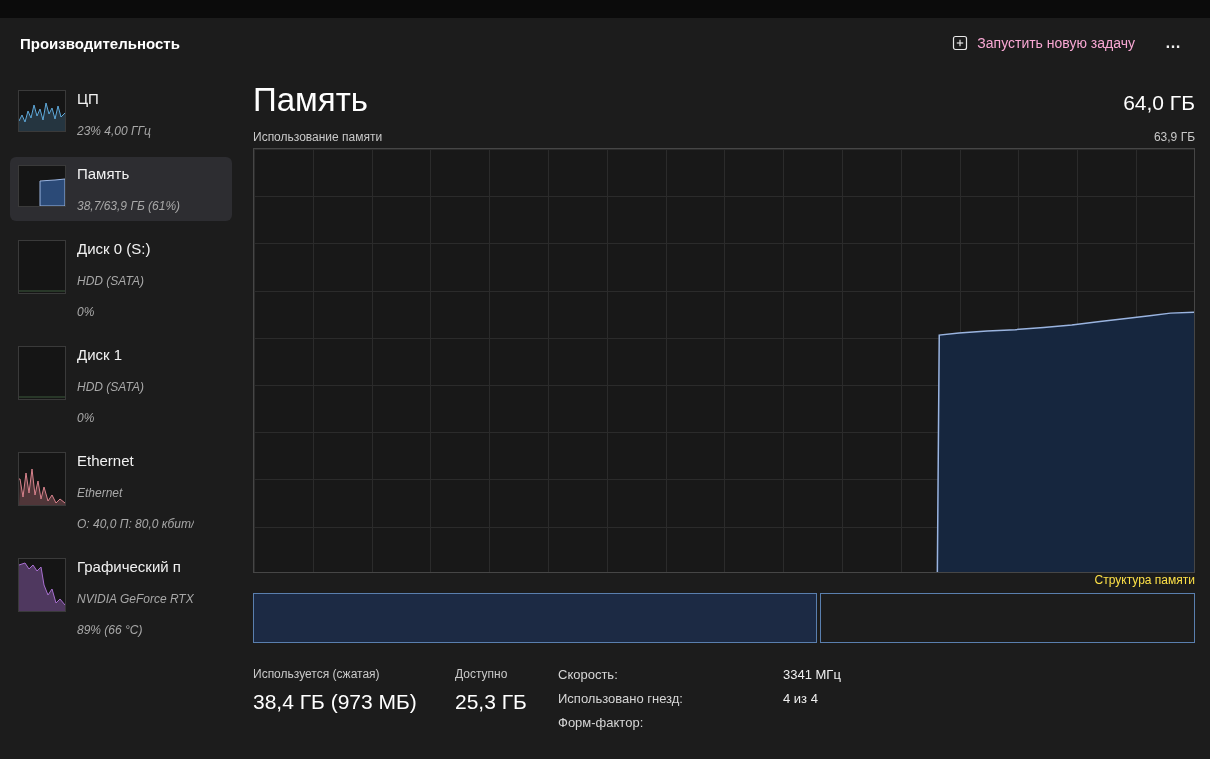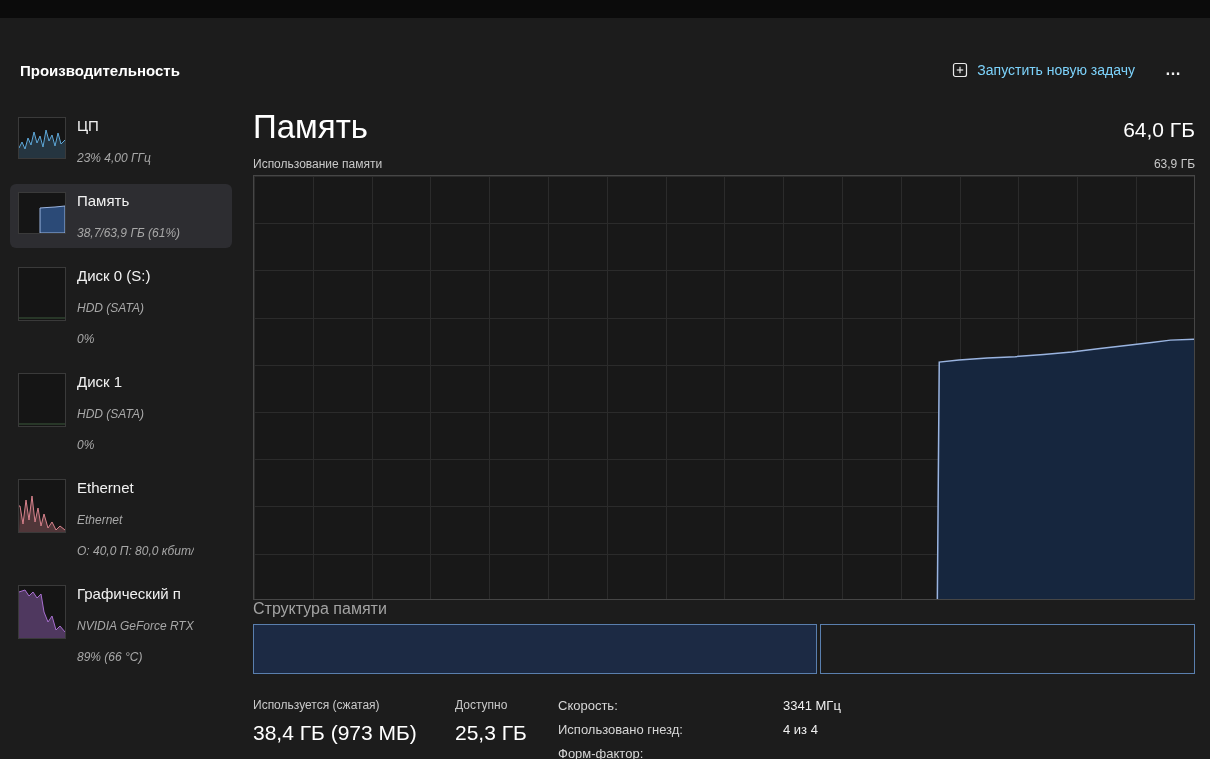--- a/index.html
+++ b/index.html
@@ -8,27 +8,26 @@
     margin: 0; overflow: hidden;
     background: #1c1c1c;
     font-family: "Liberation Sans", sans-serif;
     color: #e8e8e8;
     -webkit-font-smoothing: antialiased;
   }
   .titlebar { height: 18px; background: #0b0b0b; }
   .header {
     height: 50px; display: flex; align-items: center;
     padding: 0 18px 0 20px;
-    margin-top: 27px;
   }
   .header-title { font-size: 15px; font-weight: 700; color: #ffffff; }
   .header-spacer { flex: 1; }
   .run-task-btn {
     display: flex; align-items: center; gap: 9px;
-    background: transparent; border: none; color: #7dd3fc;
+    background: transparent; border: none; color: #f9a8d4;
     font-size: 14px; font-family: inherit; padding: 7px 10px; border-radius: 4px;
     cursor: default;
   }
   .run-task-btn svg { display: block; }
   .more-btn {
     background: transparent; border: none; color: #f0f0f0;
     font-size: 16px; font-weight: 700; letter-spacing: 1px;
     padding: 4px 10px; margin-left: 10px; border-radius: 4px; font-family: inherit;
   }
   .layout { display: flex; height: 691px; }
@@ -62,21 +61,21 @@
     border: 1px solid #464646;
     background-color: #181818;
     background-image:
       repeating-linear-gradient(to right, #2b2b2b 0 1px, transparent 1px 58.8px),
       repeating-linear-gradient(to bottom, #2b2b2b 0 1px, transparent 1px 47.2px);
   }
   .usage-chart svg { position: absolute; inset: 0; width: 100%; height: 100%; }
   .usage-fill { fill: var(--mem-fill); stroke: none; }
   .usage-line { fill: none; stroke: var(--mem-stroke); stroke-width: 1.5; }
   .axis-row { display: flex; justify-content: space-between; font-size: 12px; color: #c9c9c9; margin: 4px 0 12px; }
-  .comp-label { font-size: 16px; color: #a3a3a3; margin-bottom: 6px; }
+  .comp-label { font-size: 12px; color: #fde047; margin-bottom: 6px; text-align: right; }
   .comp-bar { display: flex; gap: 3px; height: 50px; }
   .comp-seg { border: 1px solid var(--comp-border); height: 100%; }
   .comp-seg.filled { background: var(--comp-fill); }
 
   .stats-row { display: flex; margin-top: 24px; align-items: flex-start; }
   .stat-col1 { width: 202px; flex: none; }
   .stat-col2 { width: 103px; flex: none; }
   .stat-label { font-size: 12px; color: #c9c9c9; }
   .stat-value { font-size: 21px; font-weight: 300; color: #ffffff; margin-top: 9px; white-space: nowrap; }
   .details { font-size: 13px; color: #e2e2e2; }

